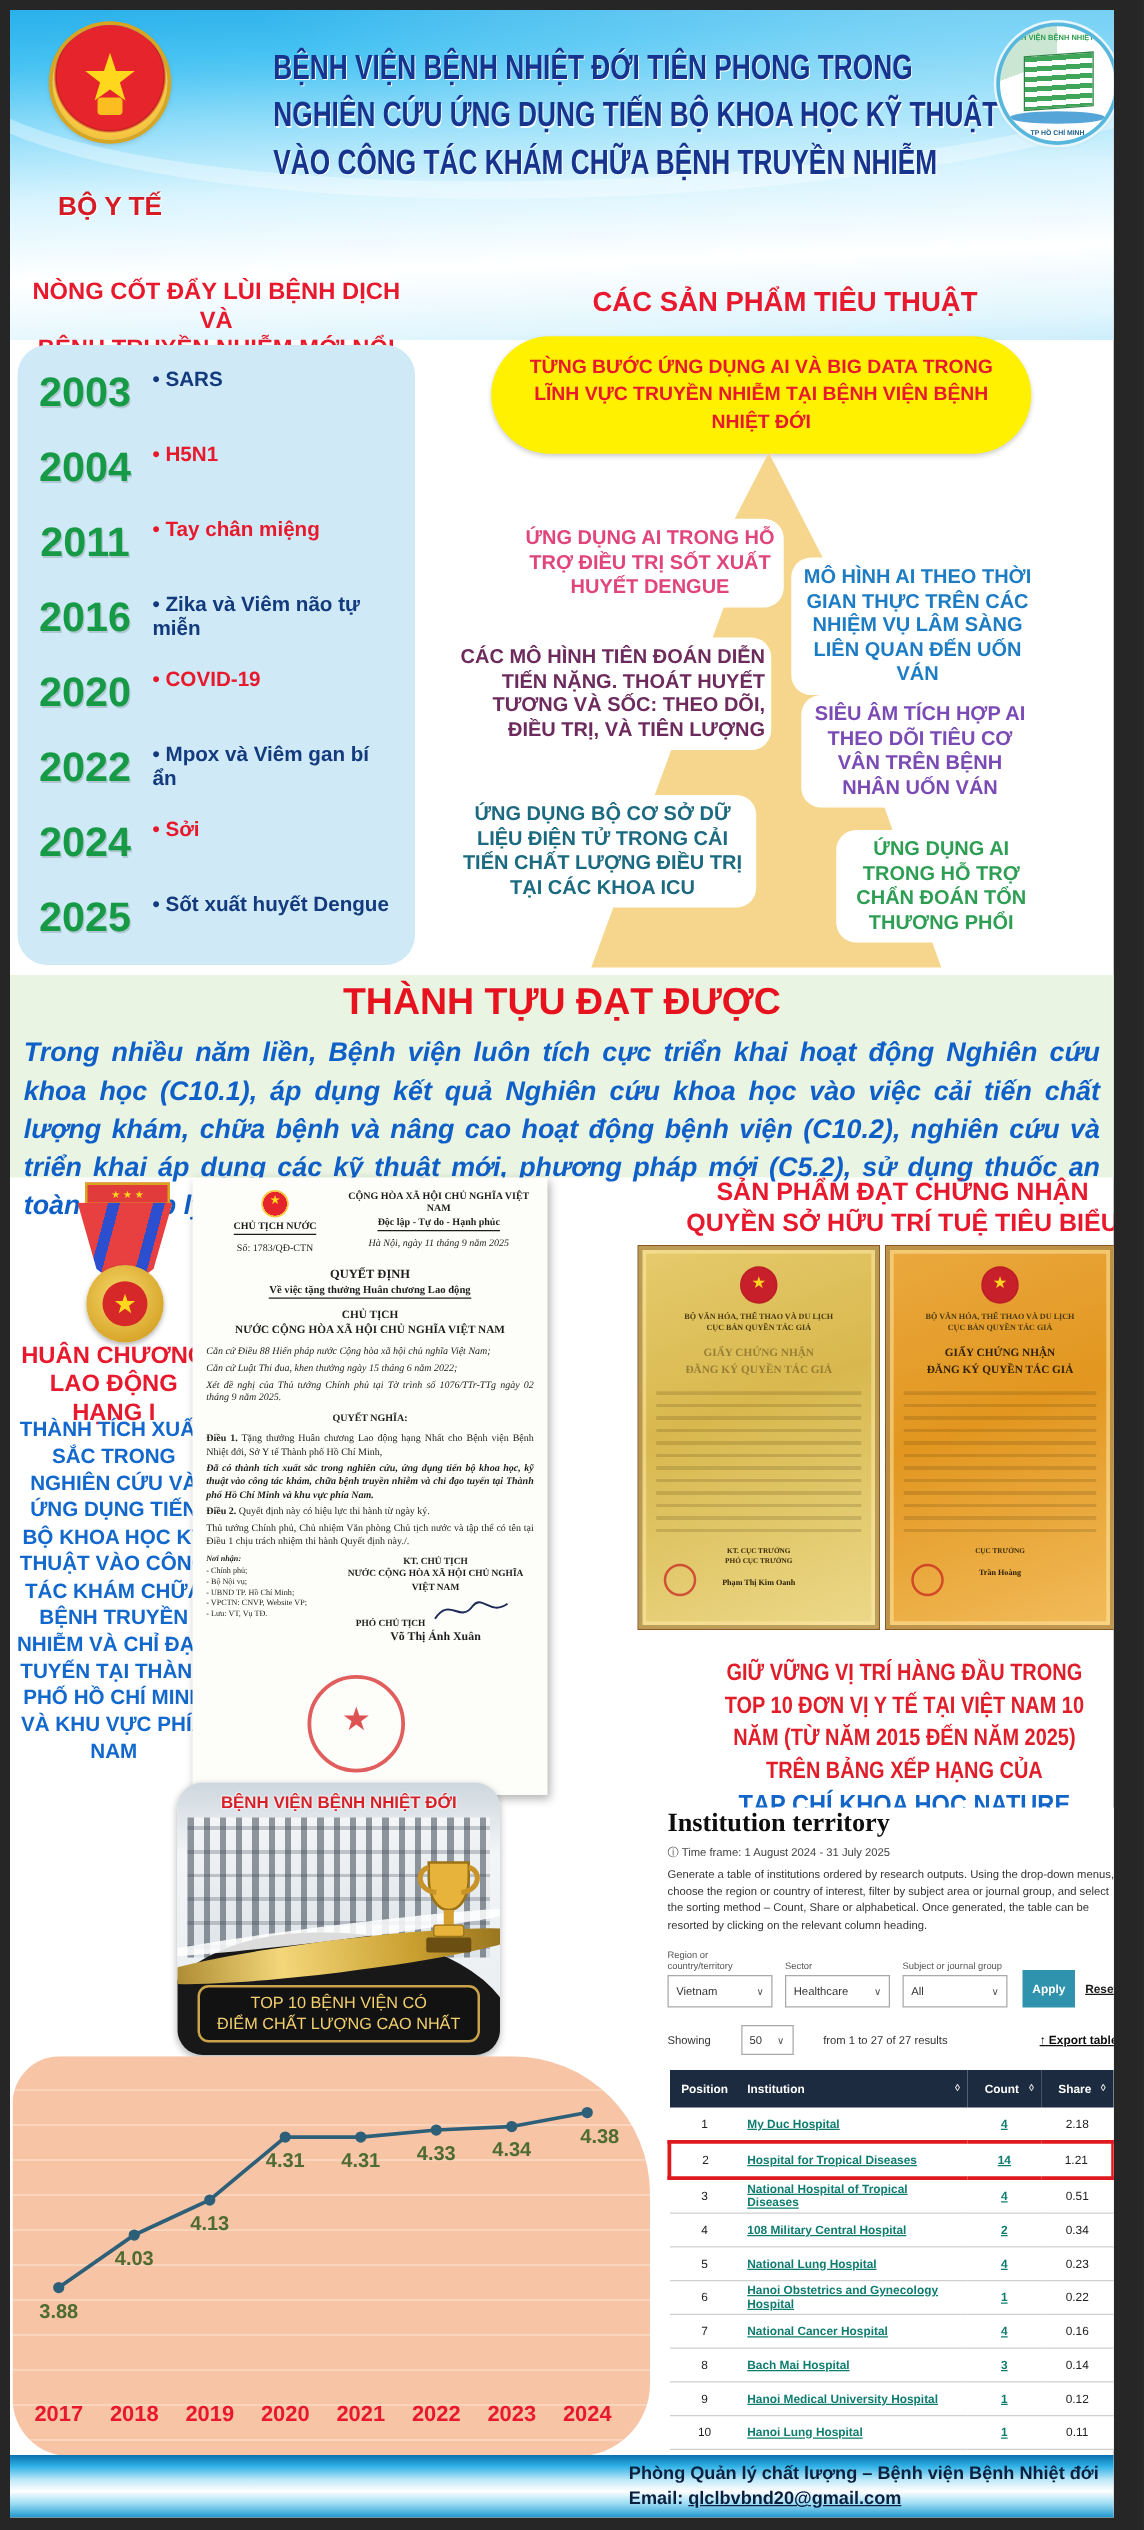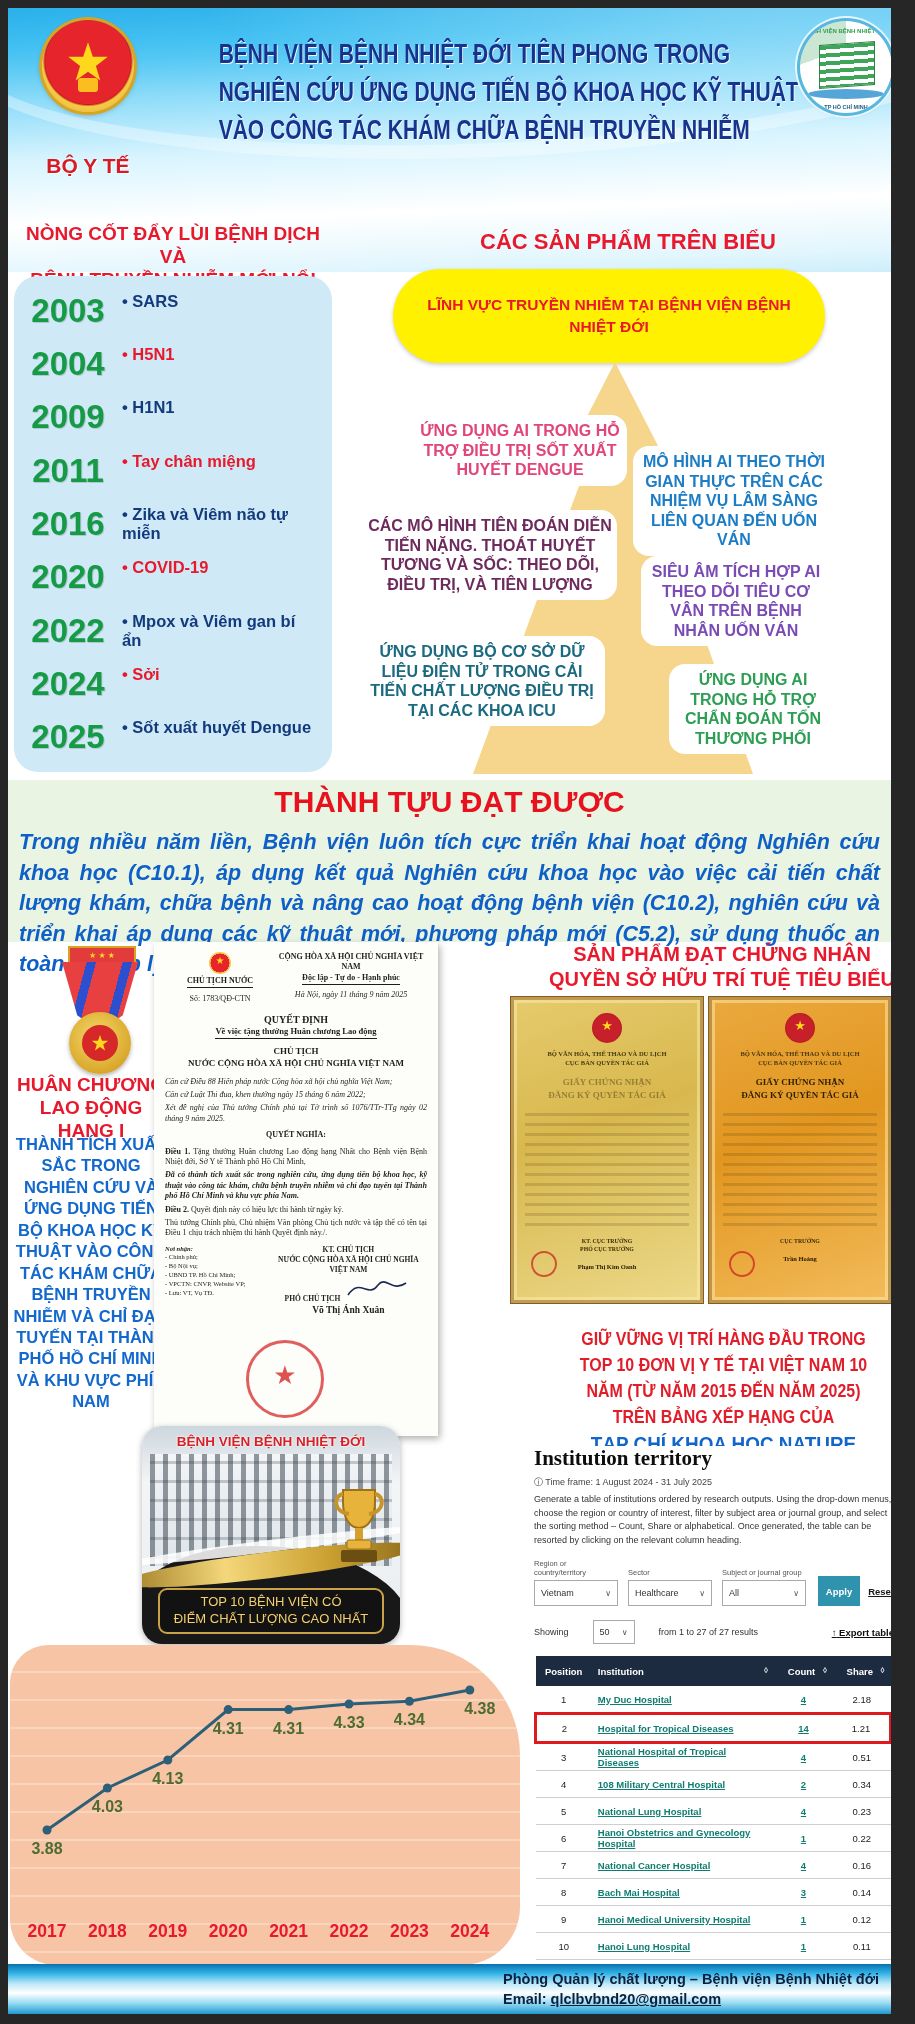--- a/index.html
+++ b/index.html
@@ -48,21 +48,21 @@
   .pr-title{left:395px;top:221px;width:450px;text-align:center;color:#e8192c;font-weight:800;font-size:22px;}
   .pr-banner{left:385px;top:261px;width:432px;height:94px;background:#fff100;border-radius:48px;
     display:flex;flex-direction:column;justify-content:center;text-align:center;color:#e8192c;font-weight:800;
     font-size:15.5px;line-height:1.4;padding:0 16px;box-sizing:border-box;box-shadow:0 2px 4px rgba(0,0,0,.2);}
   .pr-region{left:335px;top:352px;width:548px;height:416px;}
   .arrow-svg{position:absolute;left:0;top:0;}
   .callout{position:absolute;background:#ffffff;border-radius:16px;text-align:center;font-weight:800;
     font-size:16px;line-height:1.22;padding:6px 5px;}
   .co1{left:70px;top:55px;width:204px;}
   .co2{left:290px;top:86px;width:192px;}
-  .co3{left:20px;top:150px;width:244px;}
+  .co3{left:20px;top:150px;width:244px;text-align:right;}
   .co4{left:298px;top:196px;width:180px;}
   .co5{left:16px;top:276px;width:236px;}
   .co6{left:326px;top:304px;width:158px;}
 
   
   .ach{left:0;top:772px;width:883px;height:162px;background:#e9f5e2;}
   .ach-title{position:absolute;left:0;top:5px;width:100%;text-align:center;color:#e8121f;font-weight:800;font-size:30px;}
   .ach-para{position:absolute;left:11px;top:47px;width:861px;color:#0e5fc8;font-weight:700;font-style:italic;
     font-size:21.5px;line-height:1.42;text-align:justify;}
 
@@ -213,24 +213,20 @@
   <div class="abs tl-box" id="tl-box">
         <div class="tl-row">
           <span class="tl-year">2003</span>
           <span class="tl-label" style="color: rgb(18, 58, 125);">• SARS</span>
         </div>
         <div class="tl-row">
           <span class="tl-year">2004</span>
           <span class="tl-label" style="color: rgb(232, 25, 44);">• H5N1</span>
         </div>
         <div class="tl-row">
-          <span class="tl-year">2009</span>
-          <span class="tl-label" style="color: rgb(18, 58, 125);">• H1N1</span>
-        </div>
-        <div class="tl-row">
           <span class="tl-year">2011</span>
           <span class="tl-label" style="color: rgb(232, 25, 44);">• Tay chân miệng</span>
         </div>
         <div class="tl-row">
           <span class="tl-year">2016</span>
           <span class="tl-label" style="color: rgb(18, 58, 125);">• Zika và Viêm não tự miễn</span>
         </div>
         <div class="tl-row">
           <span class="tl-year">2020</span>
           <span class="tl-label" style="color: rgb(232, 25, 44);">• COVID-19</span>
@@ -242,22 +238,23 @@
         <div class="tl-row">
           <span class="tl-year">2024</span>
           <span class="tl-label" style="color: rgb(232, 25, 44);">• Sởi</span>
         </div>
         <div class="tl-row">
           <span class="tl-year">2025</span>
           <span class="tl-label" style="color: rgb(18, 58, 125);">• Sốt xuất huyết Dengue</span>
         </div>
       </div>
 
-  <div class="abs pr-title">CÁC SẢN PHẨM TRÊN BIỂU</div>
+  <div class="abs pr-title">CÁC SẢN PHẨM TIÊU THUẬT</div>
   <div class="abs pr-banner">
+    <span>TỪNG BƯỚC ỨNG DỤNG AI VÀ BIG DATA TRONG</span>
     <span>LĨNH VỰC TRUYỀN NHIỄM TẠI BỆNH VIỆN BỆNH NHIỆT ĐỚI</span>
   </div>
   <div class="abs pr-region">
     <svg class="arrow-svg" width="548" height="416" viewBox="0 0 548 416">
       <polygon points="272,2 330,115 304,115 410,414 130,414 240,115 214,115" fill="#f6d68c"></polygon>
     </svg>
     <div class="callout co1" style="color: rgb(224, 69, 123);">ỨNG DỤNG AI TRONG HỖ TRỢ ĐIỀU TRỊ SỐT XUẤT HUYẾT DENGUE</div>
     <div class="callout co2" style="color: rgb(29, 125, 196);">MÔ HÌNH AI THEO THỜI GIAN THỰC TRÊN CÁC NHIỆM VỤ LÂM SÀNG LIÊN QUAN ĐẾN UỐN VÁN</div>
     <div class="callout co3" style="color: rgb(109, 42, 92);">CÁC MÔ HÌNH TIÊN ĐOÁN DIỄN TIẾN NẶNG. THOÁT HUYẾT TƯƠNG VÀ SỐC: THEO DÕI, ĐIỀU TRỊ, VÀ TIÊN LƯỢNG</div>
     <div class="callout co4" style="color: rgb(123, 75, 181);">SIÊU ÂM TÍCH HỢP AI THEO DÕI TIÊU CƠ VÂN TRÊN BỆNH NHÂN UỐN VÁN</div>

